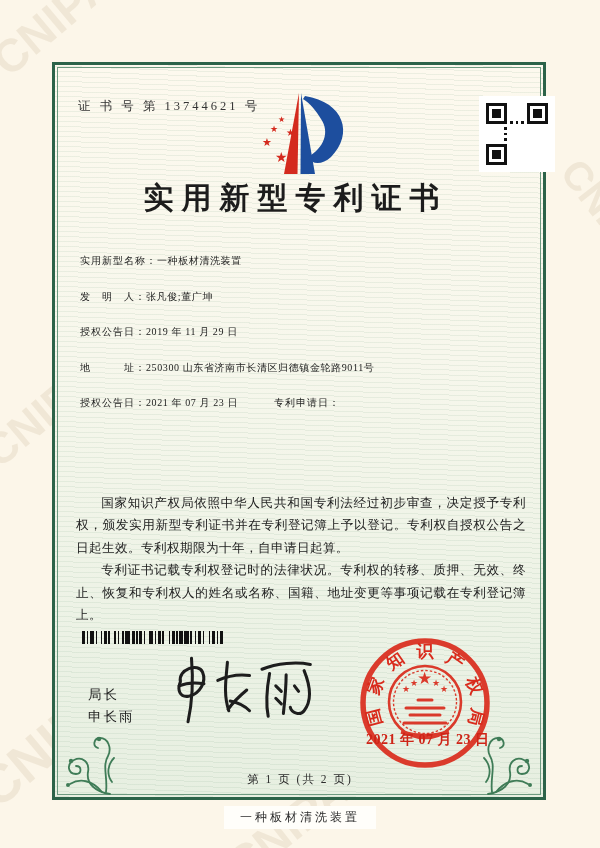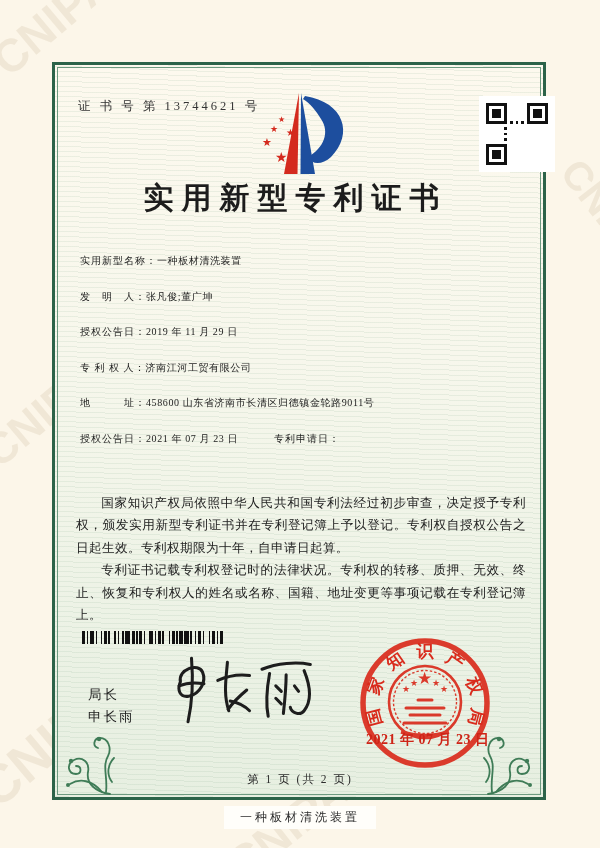--- a/index.html
+++ b/index.html
@@ -142,26 +142,22 @@
     </div>
     <div class="frow">
       <span class="flabel">发　明　人：</span>
       <span class="fvalue">张凡俊;董广坤</span>
     </div>
     <div class="frow">
       <span class="flabel">授权公告日：</span>
       <span class="fvalue">2019 年 11 月 29 日</span>
     </div>
     <div class="frow">
-      <span class="flabel">专 利 权 人：</span>
-      <span class="fvalue">济南江河工贸有限公司</span>
-    </div>
-    <div class="frow">
       <span class="flabel">地　　　址：</span>
-      <span class="fvalue">458600 山东省济南市长清区归德镇金轮路9011号</span>
+      <span class="fvalue">250300 山东省济南市长清区归德镇金轮路9011号</span>
     </div>
     <div class="frow double">
       <span class="flabel">授权公告日：</span>
       <span class="fvalue">2021 年 07 月 23 日</span>
       <span class="pair2">
         <span class="flabel">专利申请日：</span>
       </span>
     </div>
   </div>
 

